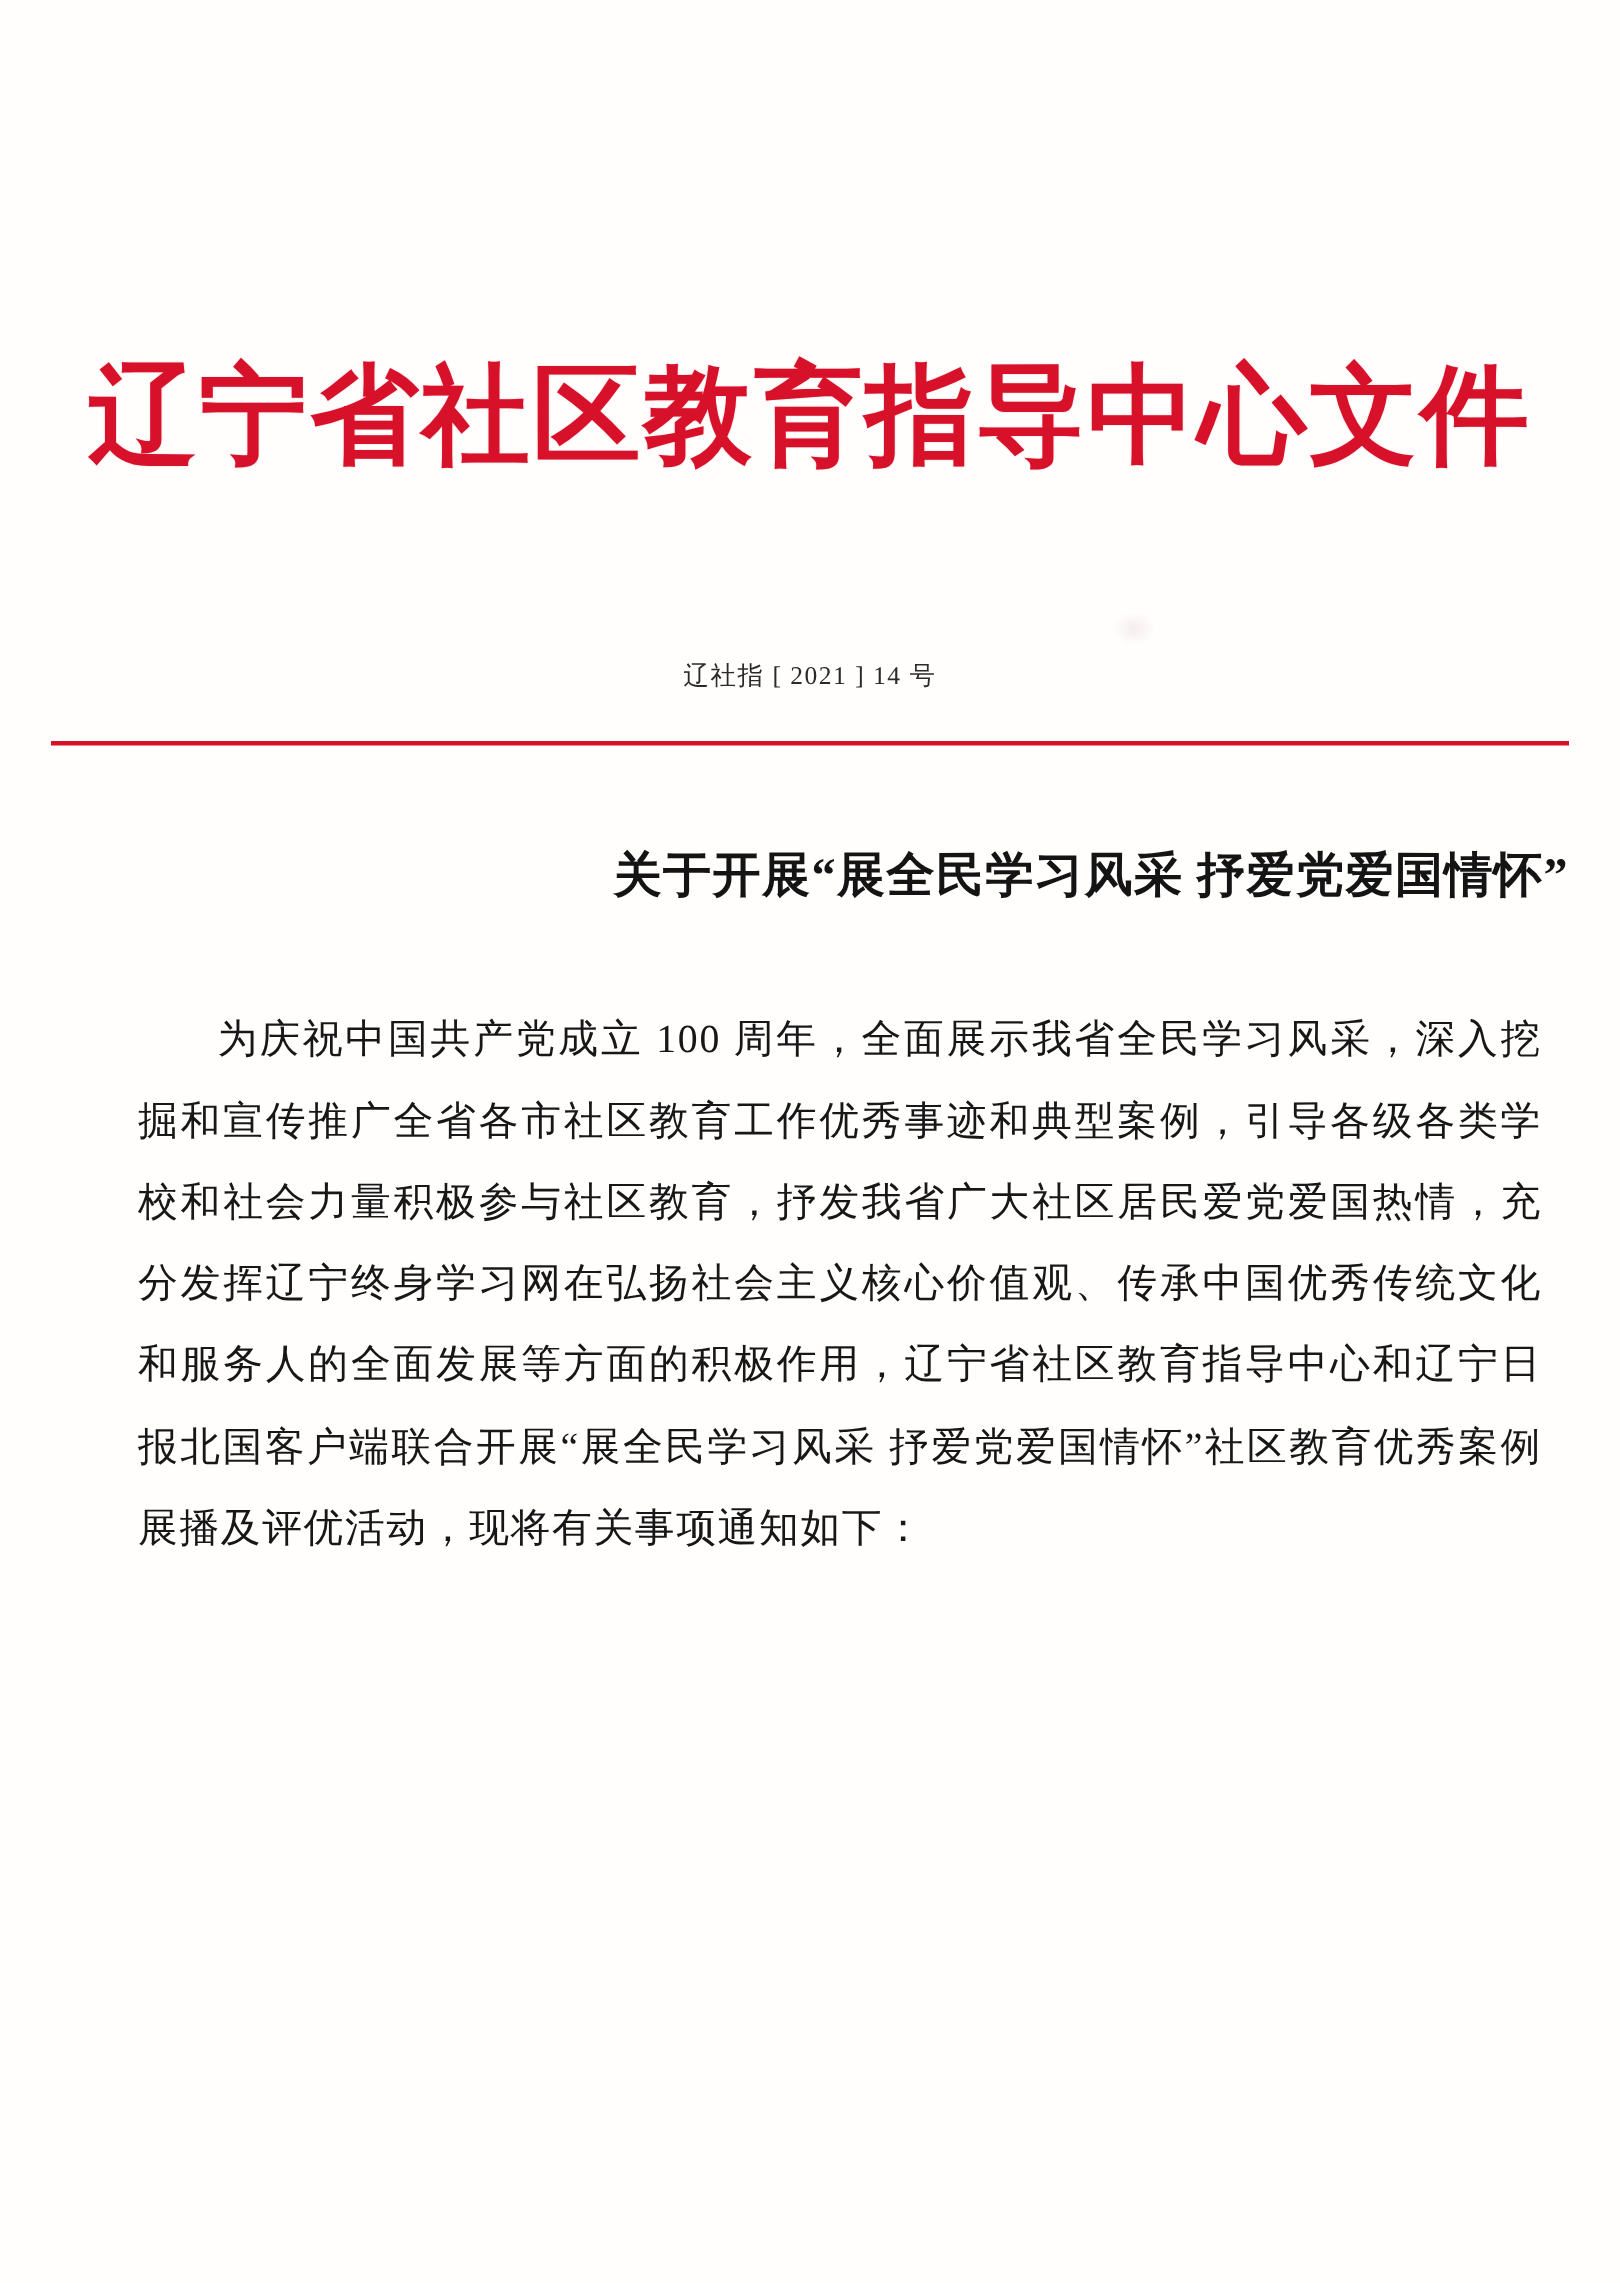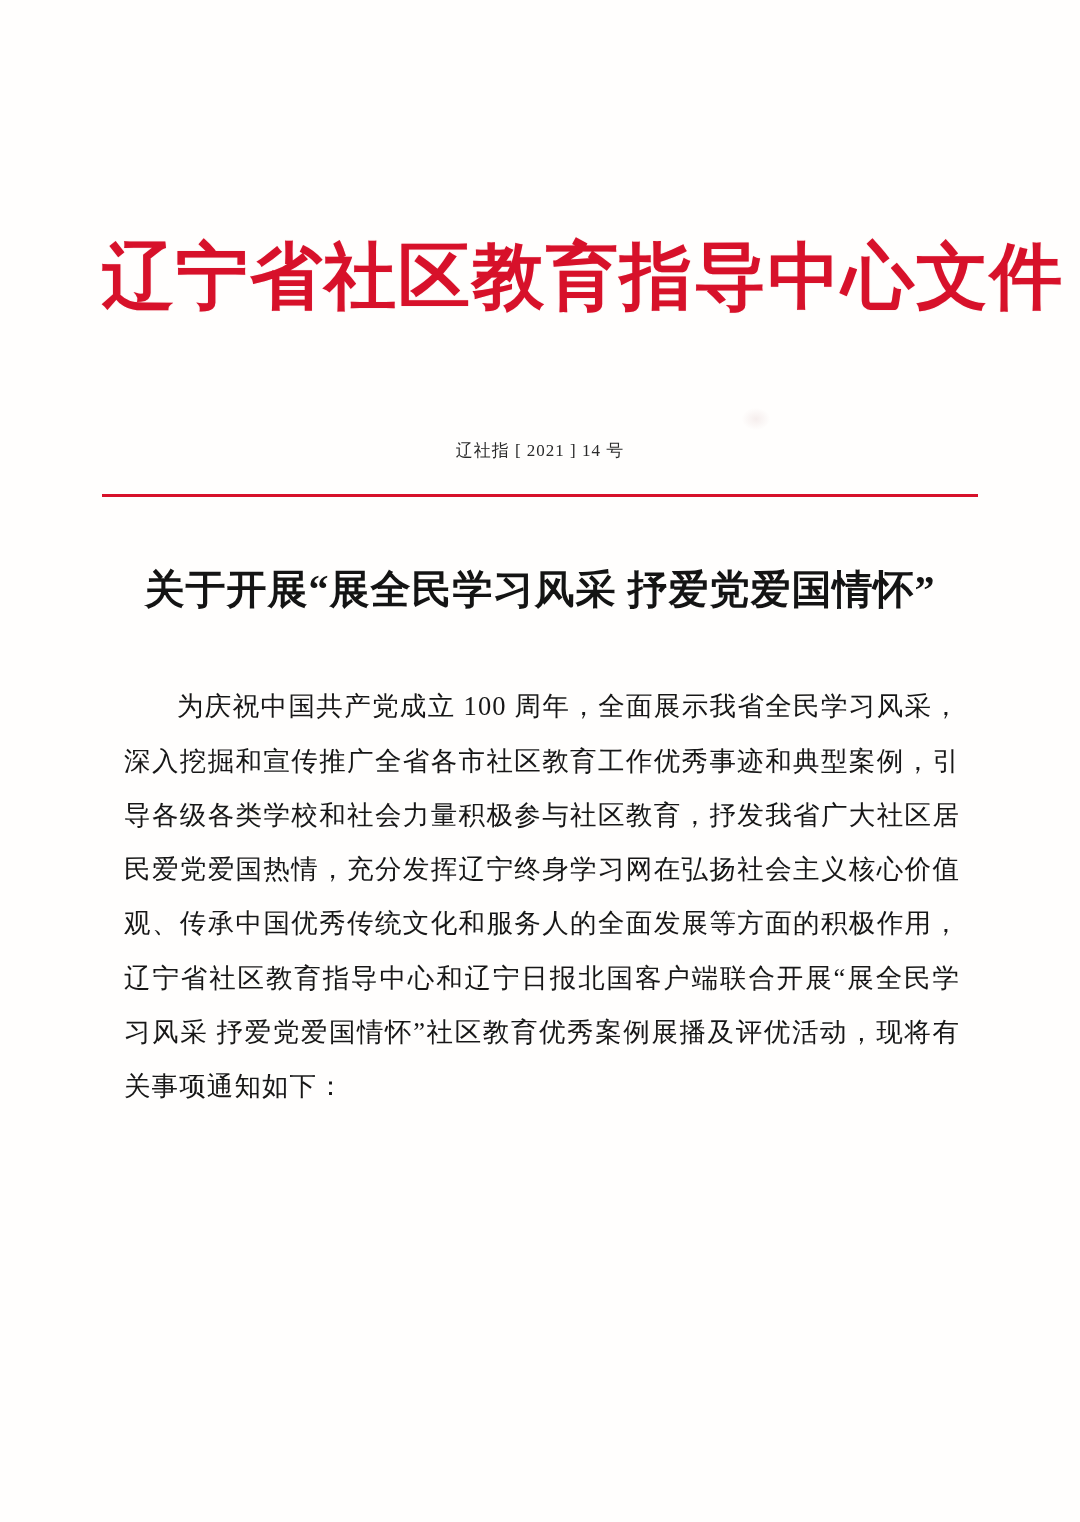--- a/index.html
+++ b/index.html
@@ -13,21 +13,21 @@
     font-family: "Liberation Serif", "DejaVu Serif", serif;
     color: #1a1a1a;
     position: relative;
     overflow: hidden;
   }
   .page {
     position: relative;
     width: 1080px;
     height: 1522px;
     box-sizing: border-box;
-    padding: 0 102px;
+    padding: 0 34px;
     background: #fffefd;
   }
 
   
   .masthead {
     text-align: center;
     padding-top: 238px;
   }
   .masthead-title {
     color: #d7112a;
@@ -56,23 +56,23 @@
   .red-rule {
     margin-top: 32px;
     height: 3px;
     background: #d7112a;
     width: 100%;
   }
 
   
   .doc-title {
     margin-top: 58px;
-    text-align: center;
+    text-align: right;
     font-weight: bold;
-    font-size: 40px;
+    font-size: 32px;
     line-height: 1.75;
     letter-spacing: 1px;
     color: #141414;
     font-family: "Liberation Serif", "DejaVu Serif", serif;
   }
   .doc-title .line {
     display: block;
     white-space: nowrap;
   }
 
@@ -85,20 +85,21 @@
     color: #171717;
     text-align: justify;
     padding: 0 18px 0 22px;
     font-family: "Liberation Serif", "DejaVu Serif", serif;
   }
   .body-text p {
     margin: 0;
   }
   .body-text p.indent {
     text-indent: 2em;
+    margin-left: 36px;
   }
   .faint-seal {
     position: absolute;
     left: 742px;
     top: 408px;
     width: 28px;
     height: 22px;
     opacity: 0.18;
     background: radial-gradient(ellipse at center, #c9a2a2 0%, rgba(255,255,255,0) 72%);
     border-radius: 4px;

